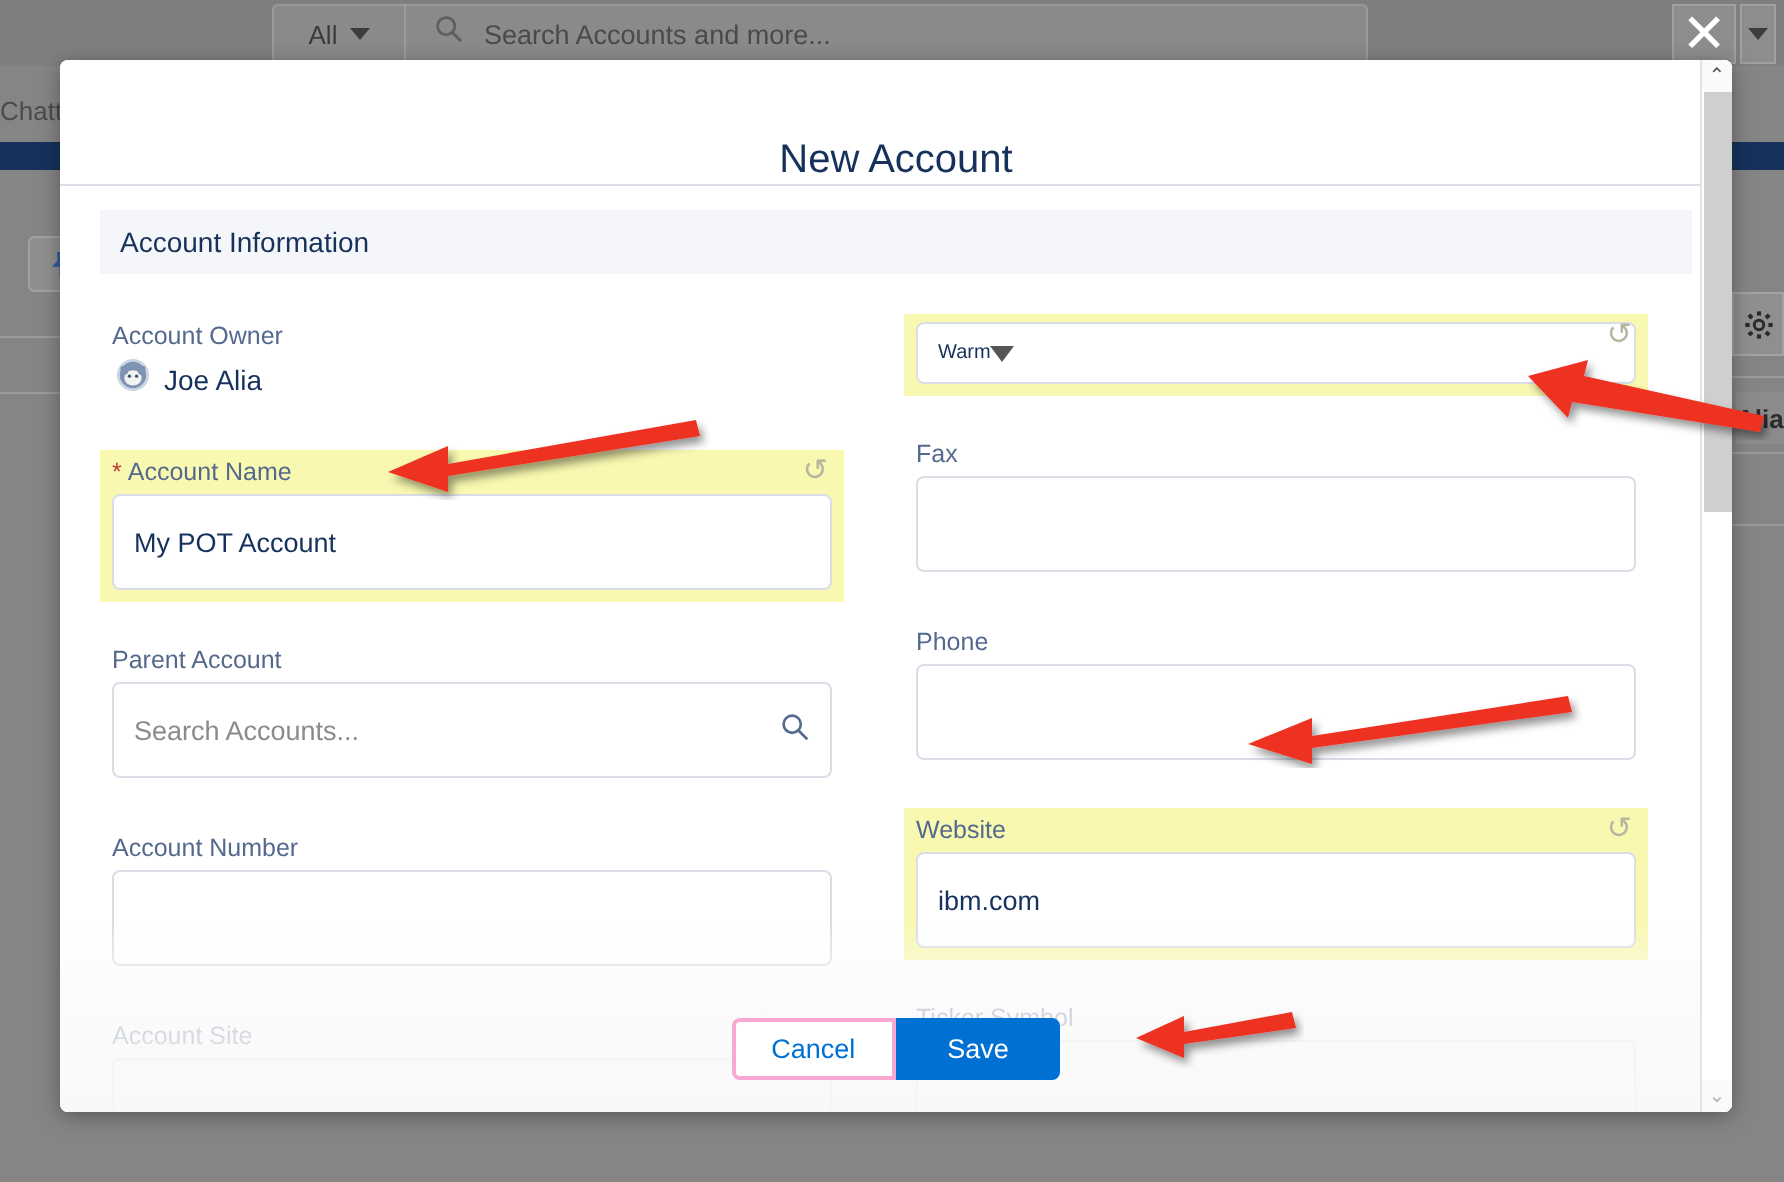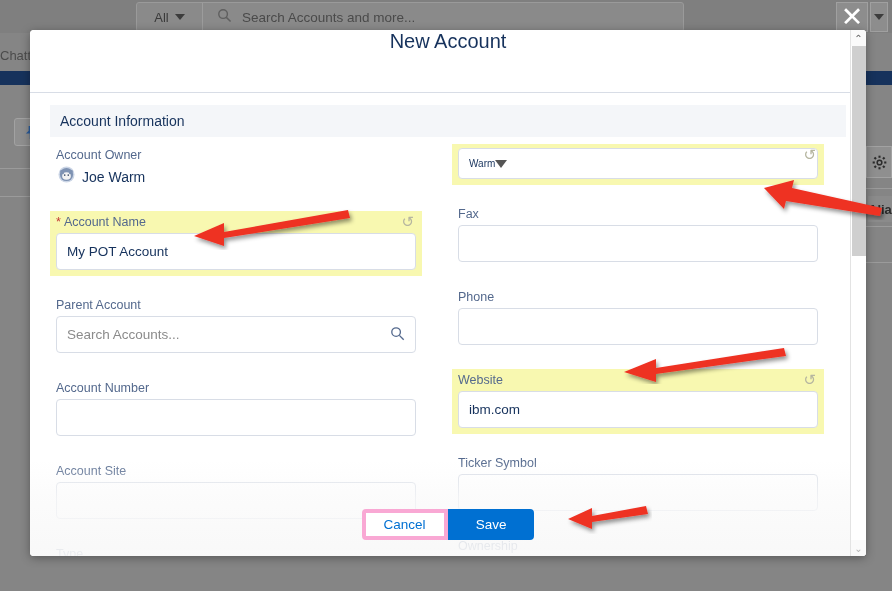--- a/index.html
+++ b/index.html
@@ -87,52 +87,52 @@
   #bg-hr5 { position: absolute; left: 862px; top: 262px; width: 30px; height: 1px; background: #9b9b9b; }
 
   
   #modal {
     position: absolute; left: 30px; top: 30px; width: 836px; height: 526px;
     background: #fff; border-radius: 4px;
     box-shadow: 0 2px 10px rgba(0,0,0,.35);
     overflow: hidden;
   }
   #modal-header {
-    height: 63px; display: flex; align-items: flex-start; justify-content: center;
+    height: 63px; display: flex; align-items: flex-end; justify-content: center;
     border-bottom: 1px solid #d8dde6; background: #fff;
   }
   #modal-title { font-size: 20px; color: #16325c; font-weight: 400; }
 
   #modal-body {
     position: relative; height: 463px; background: #fff;
     padding: 12px 20px 0 20px;
   }
 
   #section-header {
     background: #f4f6f9; height: 32px; display: flex; align-items: center;
     padding-left: 10px; font-size: 14px; color: #16325c;
-    margin-bottom: 7px;
+    margin-bottom: 20px;
   }
 
   .cols { display: flex; gap: 30px; }
   .col { width: 372px; }
 
   .field { margin-bottom: 18px; position: relative; padding: 4px 6px 6px 6px; }
   .field.hl { background: #f8f8b0; }
   .field-label {
     font-size: 12.5px; color: #54698d; margin-bottom: 4px;
     display: flex; align-items: center;
   }
   .req { color: #c23934; margin-right: 3px; }
   .undo {
     position: absolute; right: 8px; top: 3px; color: #b6b6a0;
     font-size: 15px; line-height: 1;
   }
   .input {
-    width: 100%; height: 37px; border: 1px solid #d8dde6; border-radius: 4px;
+    width: 100%; height: 48px; border: 1px solid #d8dde6; border-radius: 4px;
     background: #fff; display: flex; align-items: center; padding: 0 10px;
     font-size: 13.5px; color: #16325c;
   }
   .input .ph { color: #8b8b8b; }
   .input.with-icon { justify-content: space-between; text-align: center; }
   .select {
     width: 100%; height: 31px; border: 1px solid #d8dde6; border-radius: 4px;
     background: #fff; display: flex; align-items: center;
     justify-content: flex-start; padding: 0 10px;
     font-size: 10px; color: #16325c;
@@ -152,21 +152,21 @@
   }
 
   
   #footer {
     position: absolute; left: 0; right: 0; bottom: 16px;
     display: flex; justify-content: center; gap: 0;
   }
   .btn {
     height: 31px; padding: 0 18px; font-size: 13.5px;
     display: flex; align-items: center; justify-content: center;
-    border: 4px solid #f9a8d4; background: #fff; color: #0070d2;
+    border: 2px solid #f9a8d4; background: #fff; color: #0070d2;
     cursor: pointer;
   }
   .btn:first-child { border-radius: 4px 0 0 4px; }
   .btn.primary {
     background: #0070d2; border-color: #0070d2; color: #fff;
     border-radius: 0 4px 4px 0; padding: 0 24px;
   }
 
   
   #mscroll {
@@ -265,21 +265,21 @@
             <span>
               <svg width="17" height="17" viewBox="0 0 18 18">
                 <circle cx="9" cy="9" r="8.5" fill="#ccd6e6"></circle>
                 <circle cx="9" cy="9" r="7" fill="#7f93b3"></circle>
                 <ellipse cx="9" cy="10.5" rx="4.6" ry="4" fill="#f2f2f2"></ellipse>
                 <circle cx="7.1" cy="9.6" r=".9" fill="#44546f"></circle>
                 <circle cx="10.9" cy="9.6" r=".9" fill="#44546f"></circle>
                 <path d="M3.5 5.5l1.6 2M14.5 5.5l-1.6 2" stroke="#7f93b3" stroke-width="2.4" stroke-linecap="round"></path>
               </svg>
             </span>
-            <span style="font-size:14px;color:#16325c;">Joe Warm</span>
+            <span style="font-size:14px;color:#16325c;">Joe Alia</span>
           </div>
         </div>
 
         <div class="field hl">
           <div class="field-label">
             <span class="req">*</span>
             <span>Account Name</span>
           </div>
           <span class="undo">↺</span>
           <div class="input">

